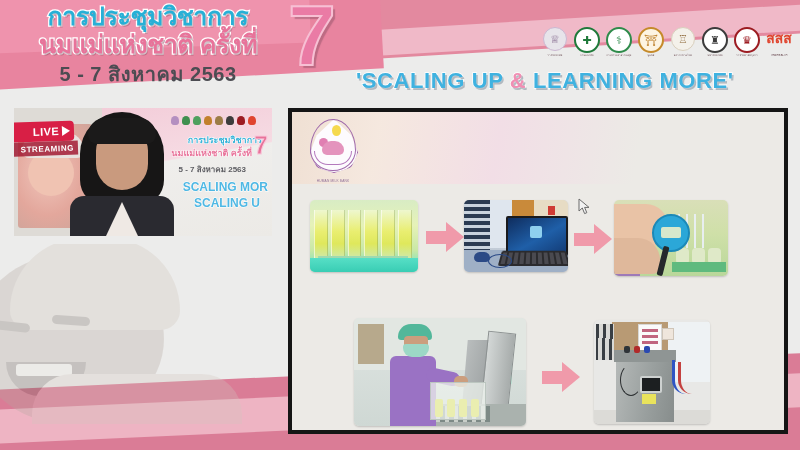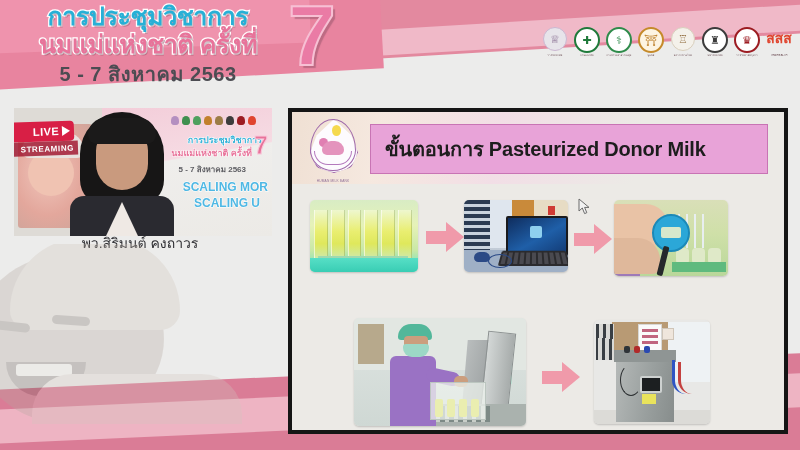--- a/index.html
+++ b/index.html
@@ -463,20 +463,23 @@
   <div class="bg-bottom-pink"></div>
   <div class="bg-bottom-pink-light"></div>
   <div class="bg-bottom-pink-dark"></div>
 
   <div class="hdr-title-wrap">
     <div class="hdr-line1">การประชุมวิชาการ</div>
     <div class="hdr-line2">นมแม่แห่งชาติ ครั้งที่</div>
     <div class="hdr-date">5 - 7 สิงหาคม 2563</div>
   </div>
   <div class="hdr-seven">7</div>
+  <div class="hdr-tagline">
+    <span>'SCALING UP </span><span class="amp">&amp;</span><span> LEARNING MORE'</span>
+  </div>
 
   <div class="logo-strip">
     <div class="logo lg1">
       <div class="mark">♕</div>
       <div class="cap">ราชวิทยาลัย</div>
     </div>
     <div class="logo lg2">
       <div class="mark">✚</div>
       <div class="cap">กรมอนามัย</div>
     </div>
@@ -538,21 +541,20 @@
     </div>
     <div class="live-badge">
       <span>LIVE</span>
       <div class="play"></div>
     </div>
     <div class="live-sub">
       <span>STREAMING</span>
     </div>
   </div>
 
-  <div class="presenter-name">พว.สิริมนต์  คงถาวร</div>
 
   <div class="ghost-baby">
     <div class="gb-head"></div>
     <div class="gb-hat"></div>
     <div class="gb-eye1"></div>
     <div class="gb-eye2"></div>
     <div class="gb-mouth"></div>
     <div class="gb-teeth"></div>
     <div class="gb-body"></div>
   </div>
@@ -563,23 +565,20 @@
     <div class="hmb-logo">
       <div class="drop"></div>
       <div class="dropline"></div>
       <div class="yellow"></div>
       <div class="babyhead"></div>
       <div class="baby"></div>
       <div class="hands"></div>
       <div class="cap">HUMAN MILK BANK</div>
     </div>
 
-    <div class="slide-title-band">
-      <span>ขั้นตอนการ Pasteurized Donor Milk</span>
-    </div>
 
     <div class="photo p1">
       <div class="rack">
         <div class="col"></div>
         <div class="col"></div>
         <div class="col"></div>
         <div class="col"></div>
         <div class="col"></div>
         <div class="col"></div>
       </div>

